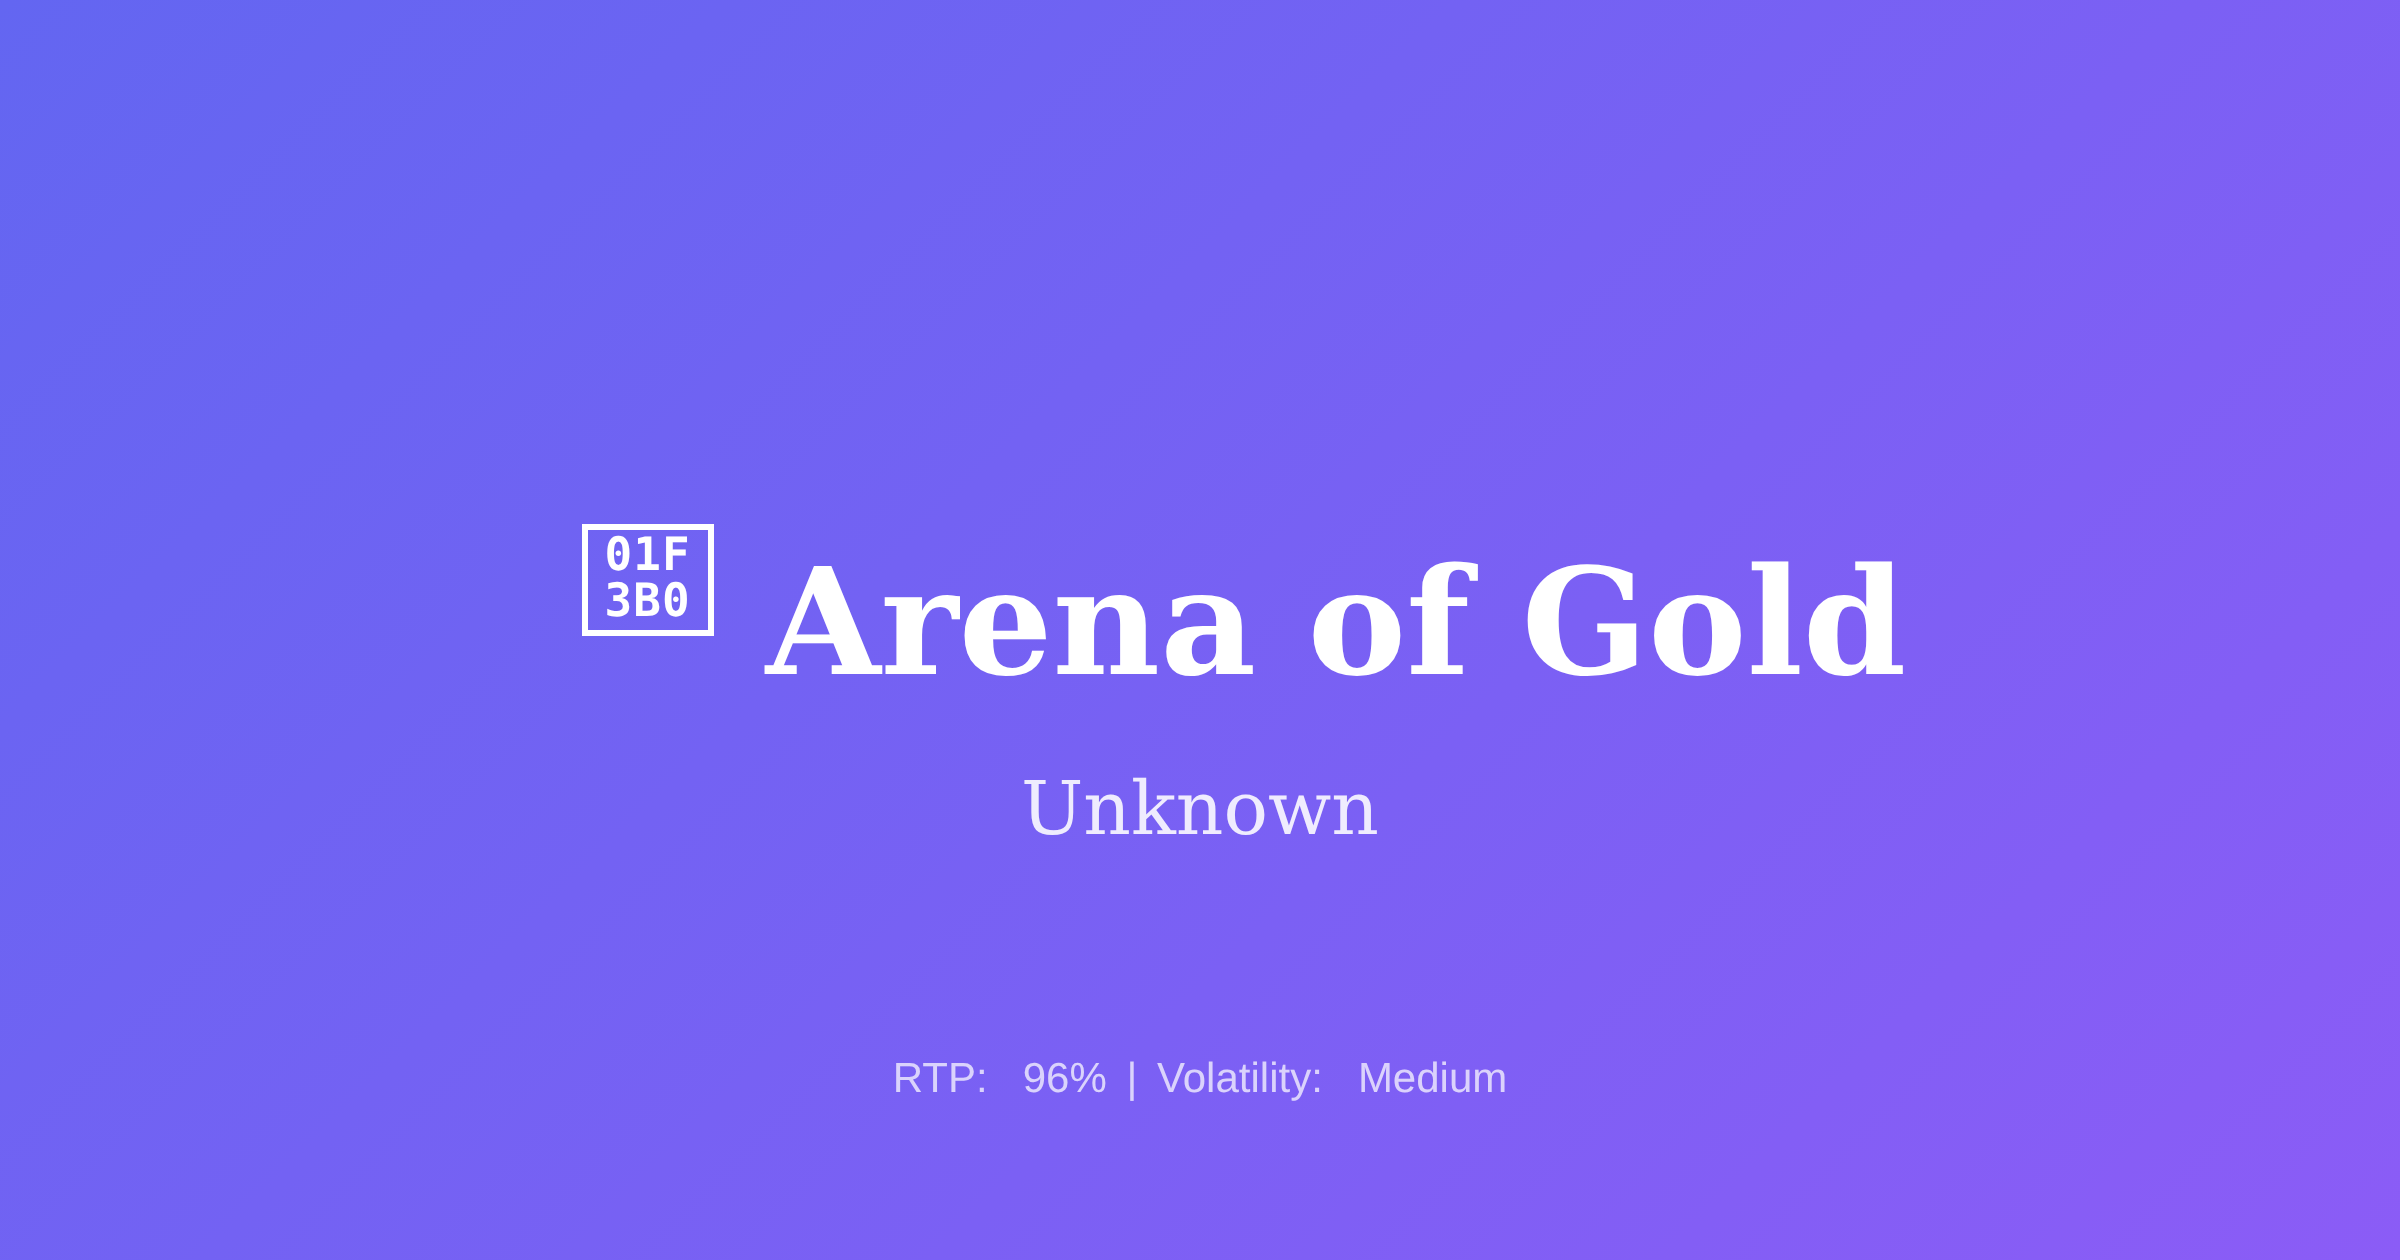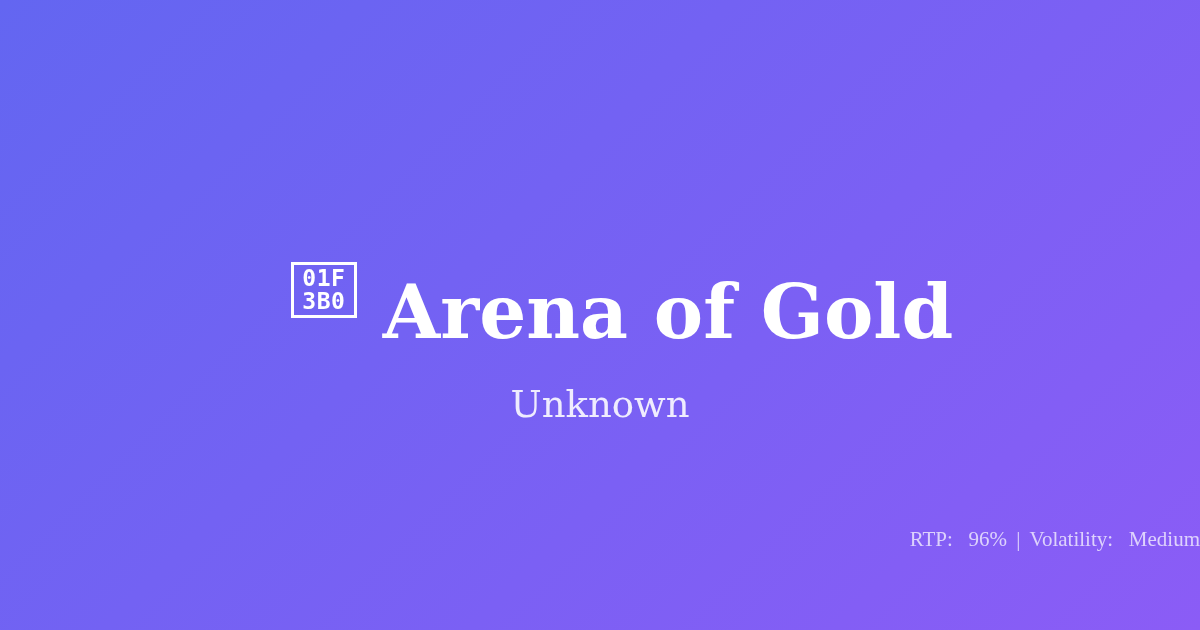--- a/index.html
+++ b/index.html
@@ -84,22 +84,22 @@
     color: rgba(255, 255, 255, 0.88);
     margin-top: 20px;
   }
 
   
   .game-meta {
     position: absolute;
     left: 0;
     right: 0;
     top: 529px;
-    text-align: right;
-    font-family: Liberation Serif, serif;
+    text-align: center;
+    font-family: Liberation Sans, sans-serif;
     font-weight: 400;
     font-size: 21px;
     line-height: 1;
     color: rgba(255, 255, 255, 0.72);
   }
   .game-meta .sep {
     padding: 0 4px;
   }
 </style>
 </head>

